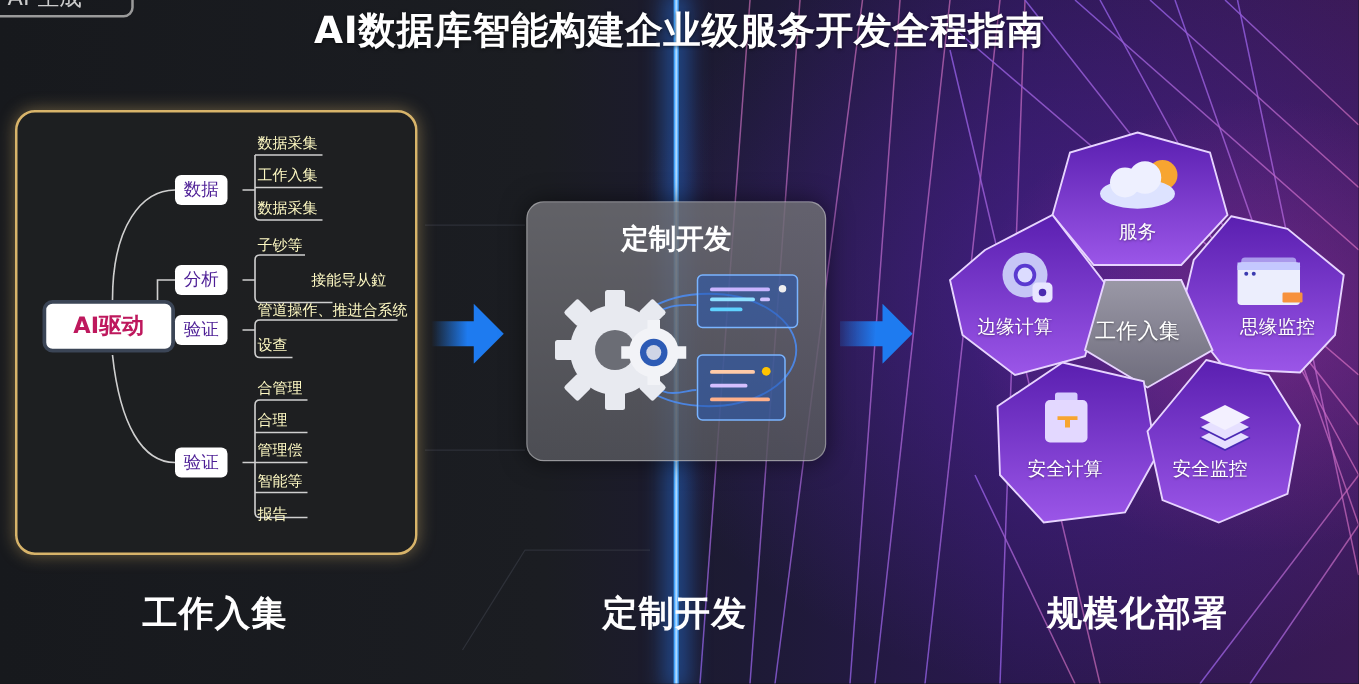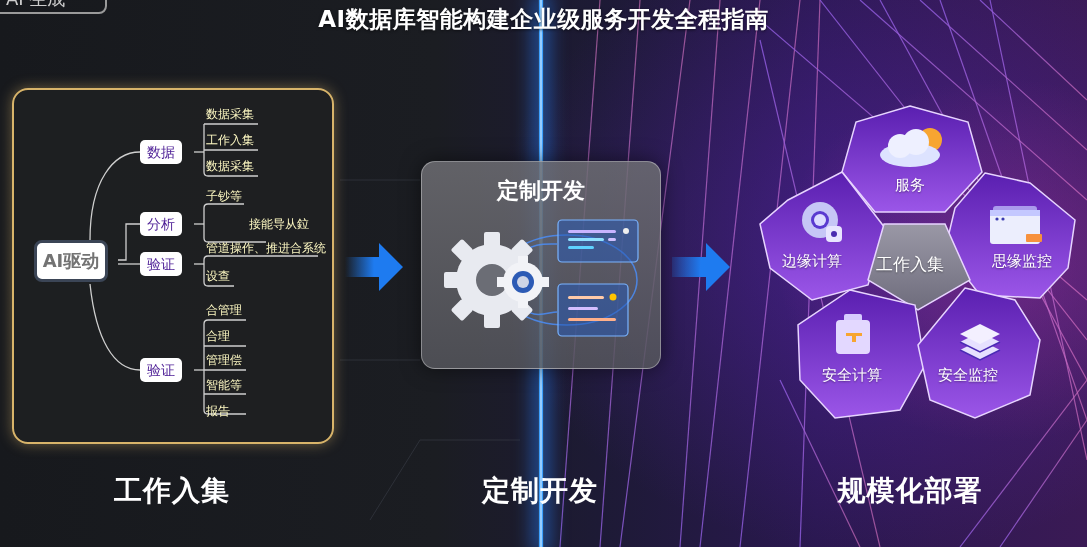--- a/index.html
+++ b/index.html
@@ -19,43 +19,43 @@
   }
   .rays { position: absolute; inset: 0; }
   .badge {
     position: absolute; left: -20px; top: -14px; width: 127px; height: 28px;
     border: 2px solid #9a9a9a; border-radius: 8px;
     font-size: 18px; line-height: 22px; padding-left: 24px; color: #ccc;
     overflow: hidden;
   }
   .title {
     position: absolute; left: 0; top: 4px; width: 1087px; text-align: center;
-    font-size: 23px; font-weight: bold; letter-spacing: 0.5px;
+    font-size: 30px; font-weight: bold; letter-spacing: 0.5px;
     text-shadow: 0 1px 3px rgba(0,0,0,0.6);
   }
   .blue-beam {
     position: absolute; left: 538px; top: 0; width: 6px; height: 547px;
     background: linear-gradient(90deg, transparent, #3da0ff, #bfe3ff, #3da0ff, transparent);
     box-shadow: 0 0 18px 6px rgba(40,130,255,0.5);
   }
   
   .mm-panel {
     position: absolute; left: 12px; top: 88px; width: 322px; height: 356px;
     border: 2px solid #d8b46a; border-radius: 16px;
     background: rgba(30,31,34,0.92);
     box-shadow: 0 0 14px rgba(216,180,106,0.45);
   }
   .mm-svg { position: absolute; left: 0; top: 0; }
   .mm-node {
     position: absolute; background: #fff; color: #4c1d95; border-radius: 5px;
     font-size: 14px; text-align: center; line-height: 24px; height: 24px;
   }
   .mm-root {
-    position: absolute; left: 32px; top: 238px; width: 74px; height: 42px;
-    background: #fff; color: #737373; border: 3px solid #3b4556; border-radius: 8px;
+    position: absolute; left: 32px; top: 238px; width: 106px; height: 42px;
+    background: #fff; color: #be185d; border: 3px solid #3b4556; border-radius: 8px;
     font-size: 18px; font-weight: bold; line-height: 36px; text-align: center;
   }
   .mm-leaf {
     position: absolute; font-size: 12px; color: #fef9c3; white-space: nowrap;
   }
   
   .arrow { position: absolute; }
   
   .dev-card {
     position: absolute; left: 421px; top: 161px; width: 240px; height: 208px;

